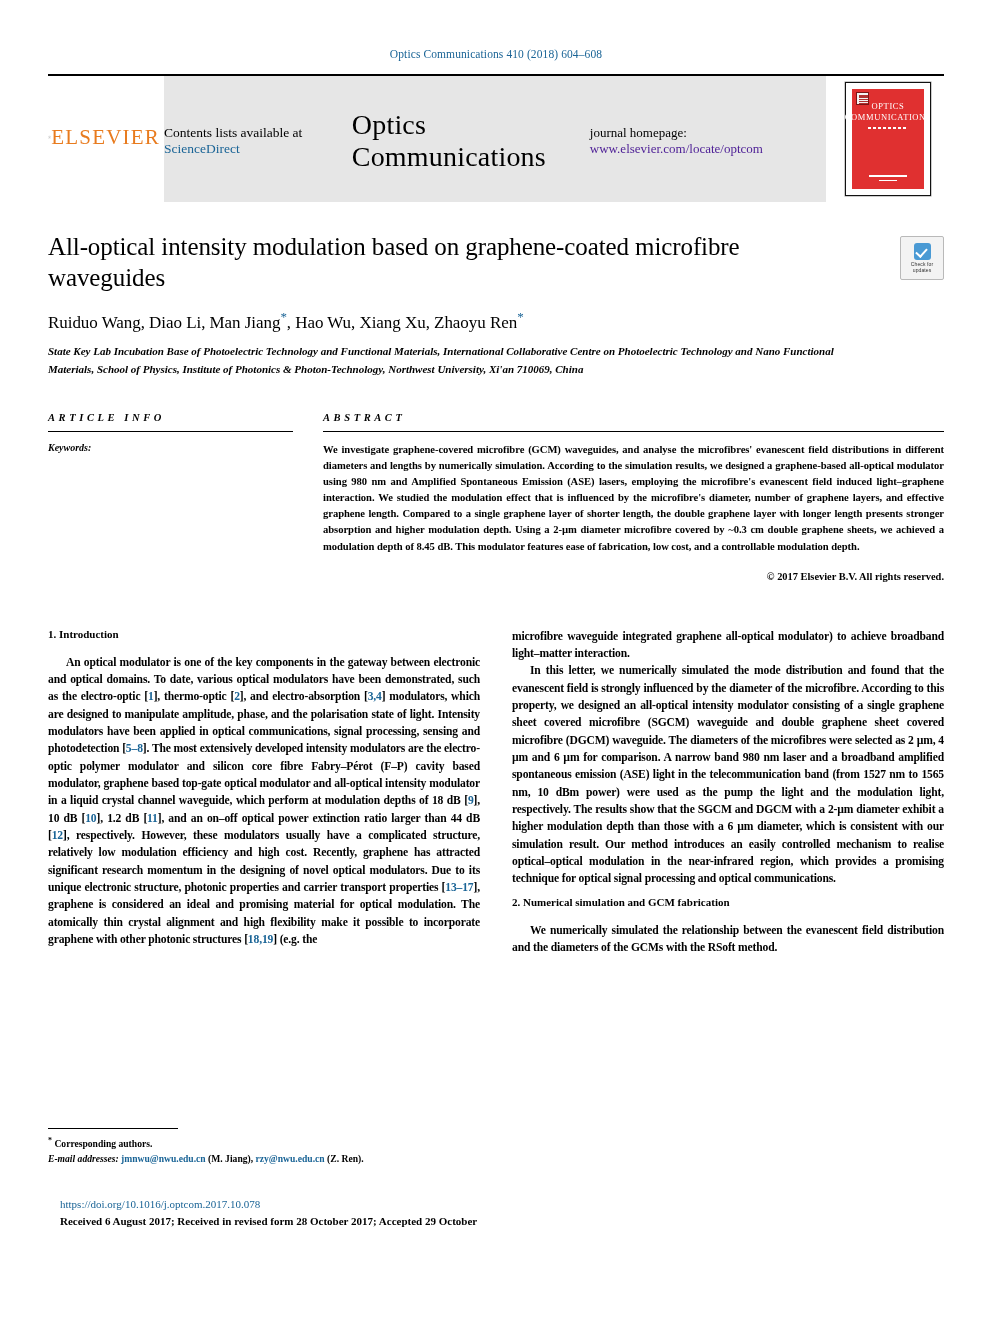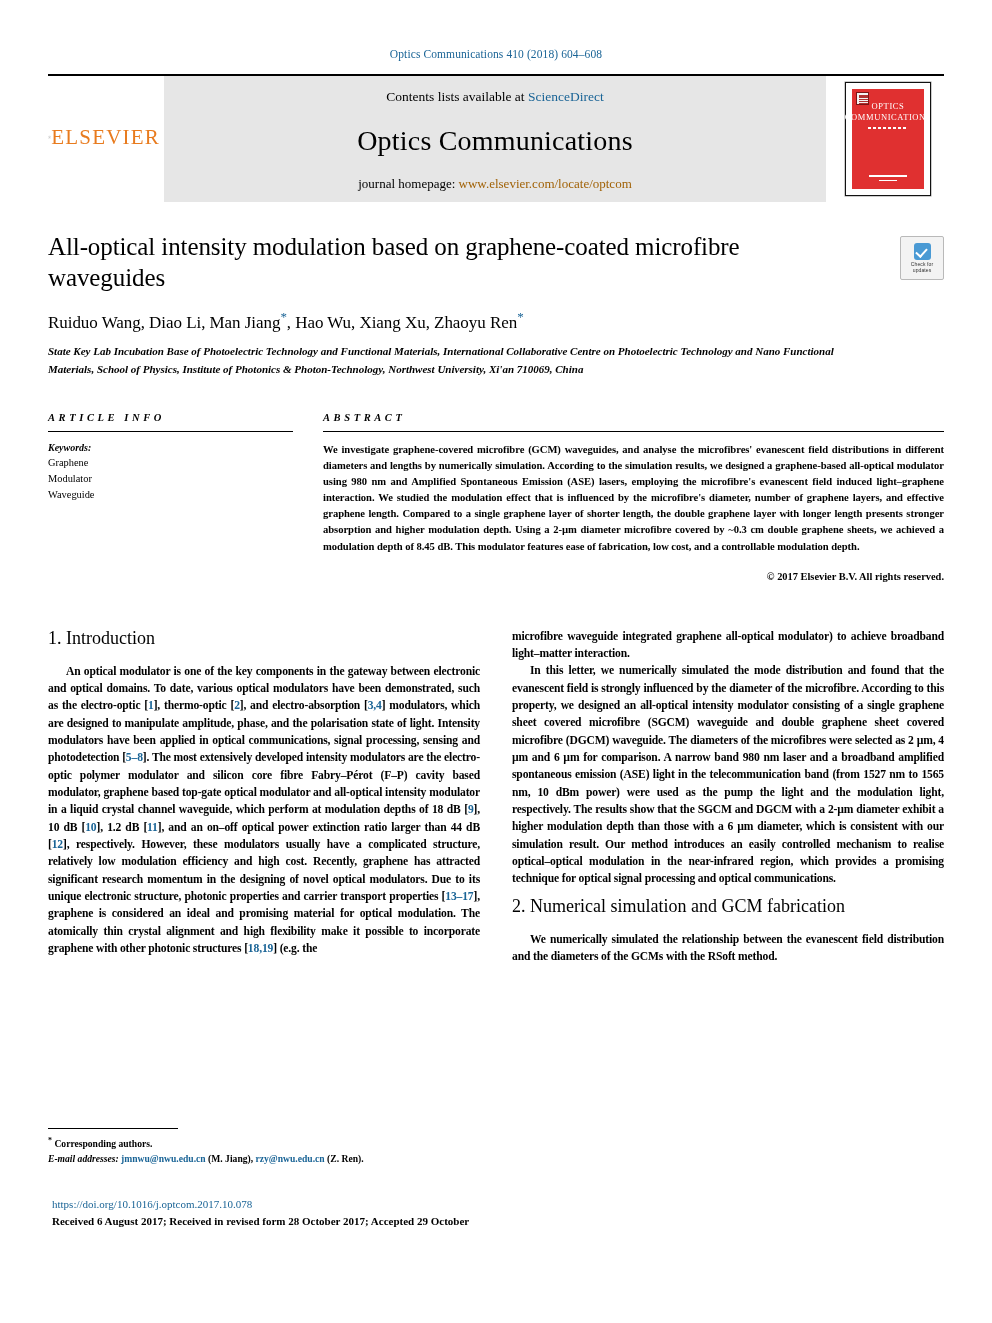--- a/index.html
+++ b/index.html
@@ -49,34 +49,33 @@
     font-size: 21px;
     letter-spacing: 1.2px;
     color: #e87b1e;
     line-height: 1;
     margin-top: 1px;
   }
   .masthead-center {
     flex: 1 1 auto;
     background: #e6e6e6;
     display: flex;
-    flex-direction: column;
     align-items: center;
     justify-content: space-between;
     padding: 13px 0 10px 0;
     margin-left: 4px;
   }
   .contents-line { font-size: 13.5px; }
   .contents-line .sd { color: #1a6496; }
   .journal-name {
     font-size: 28px;
     letter-spacing: .2px;
   }
   .homepage-line { font-size: 13px; }
-  .homepage-line .url { color: #a16207; }
+  .homepage-line .url { color: #4c1d95; }
   .masthead-cover {
     width: 112px;
     flex: 0 0 112px;
     display: flex;
     align-items: center;
     justify-content: center;
     margin-left: 6px;
   }
   .cover-thumb {
     width: 86px;
@@ -224,22 +223,22 @@
   }
 
   
   .body-cols {
     margin: 46px 48px 0 48px;
     display: flex;
     gap: 32px;
   }
   .bcol { flex: 1 1 0; }
   .sec-title {
-    font-size: 18px;
-    font-weight: normal;
+    font-size: 11px;
+    font-weight: bold;
     margin: 0 0 14px 0;
   }
   .sec-title.spaced { margin-top: 8px; }
   .para {
     font-size: 11.6px;
     line-height: 1.495;
     text-align: justify;
     margin: 0;
     text-indent: 18px;
     font-weight: bold;
@@ -256,21 +255,21 @@
     width: 432px;
   }
   .fn-rule { width: 130px; border: 0; border-top: 1.1px solid #000; margin: 0 0 6px 0; }
   .fn-line { font-size: 9.6px; line-height: 1.5; font-weight: bold; }
   .fn-line .fstar { vertical-align: super; font-size: 8px; }
   .fn-label { font-style: italic; font-weight: bold; }
   .link { color: #1a6496; }
 
   .pub-block {
     position: absolute;
-    left: 52px;
+    left: 60px;
     top: 1196px;
     width: 560px;
   }
   .doi { font-size: 11px; color: #1a6496; line-height: 1.5; }
   .pub-line { font-size: 11px; font-weight: bold; line-height: 1.55; }
 </style>
 </head>
 <body>
 
 <div class="page">
@@ -339,25 +338,20 @@
       <div class="cm-logo"></div>
       <div class="cm-text">Check for updates</div>
     </div>
   </div>
 
   <div class="info-abstract">
     <div class="col-info">
       <div class="sec-head">ARTICLE INFO</div>
       <hr class="hr-thin">
       <div class="kw-title">Keywords:</div>
-      <div class="kw-list">
-        <div>Graphene</div>
-        <div>Modulator</div>
-        <div>Waveguide</div>
-      </div>
     </div>
 
     <div class="col-abstract">
       <div class="sec-head">ABSTRACT</div>
       <hr class="hr-thin">
       <div class="abstract-body">We investigate graphene-covered microfibre (GCM) waveguides, and analyse the microfibres' evanescent field distributions in different diameters and lengths by numerically simulation. According to the simulation results, we designed a graphene-based all-optical modulator using 980 nm and Amplified Spontaneous Emission (ASE) lasers, employing the microfibre's evanescent field induced light–graphene interaction. We studied the modulation effect that is influenced by the microfibre's diameter, number of graphene layers, and effective graphene length. Compared to a single graphene layer of shorter length, the double graphene layer with longer length presents stronger absorption and higher modulation depth. Using a 2-µm diameter microfibre covered by ~0.3 cm double graphene sheets, we achieved a modulation depth of 8.45 dB. This modulator features ease of fabrication, low cost, and a controllable modulation depth.</div>
       <div class="copyright">© 2017 Elsevier B.V. All rights reserved.</div>
     </div>
   </div>
 

